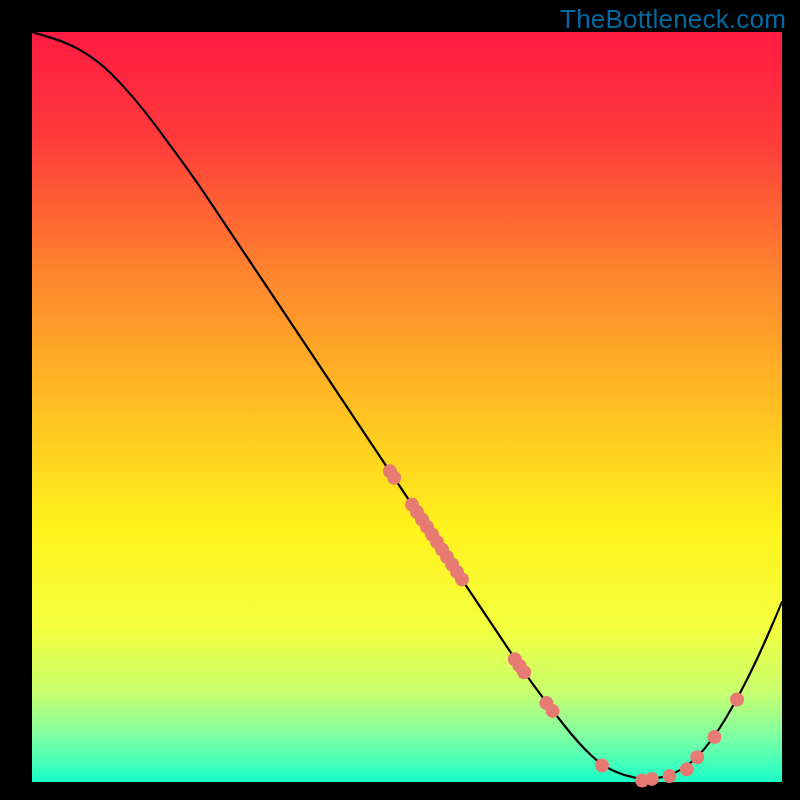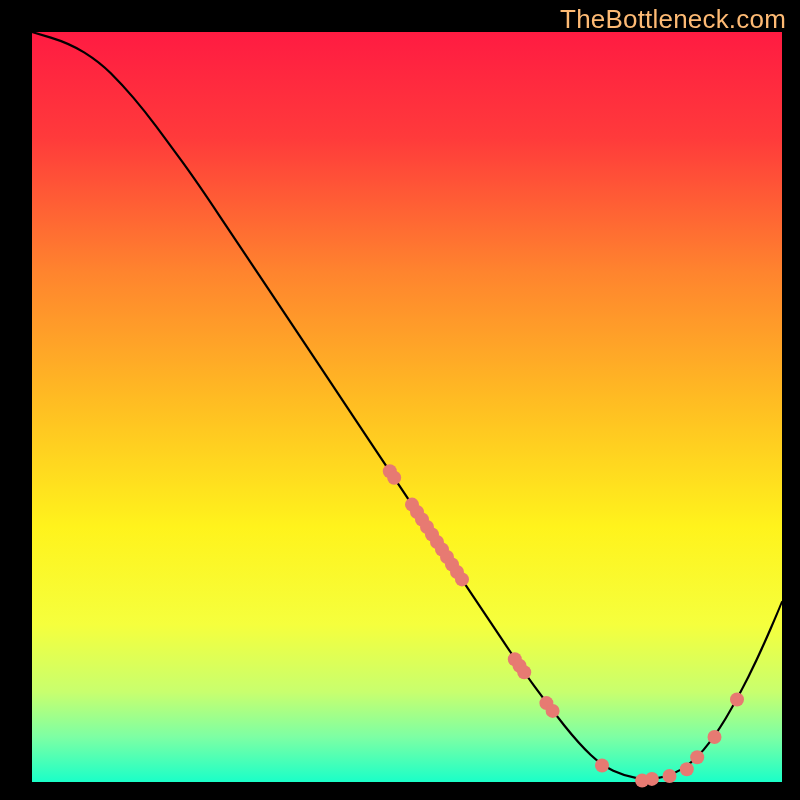--- a/index.html
+++ b/index.html
@@ -18,21 +18,21 @@
     height: 800px;
     background: #000;
   }
   .watermark {
     position: absolute;
     top: 4px;
     right: 14px;
     font-family: Arial, Helvetica, sans-serif;
     font-size: 26px;
     font-weight: 500;
-    color: #fdba74;
+    color: #0369a1;
     letter-spacing: 0.2px;
   }
   svg {
     position: absolute;
     left: 0;
     top: 0;
   }
 </style>
 </head>
 <body>

